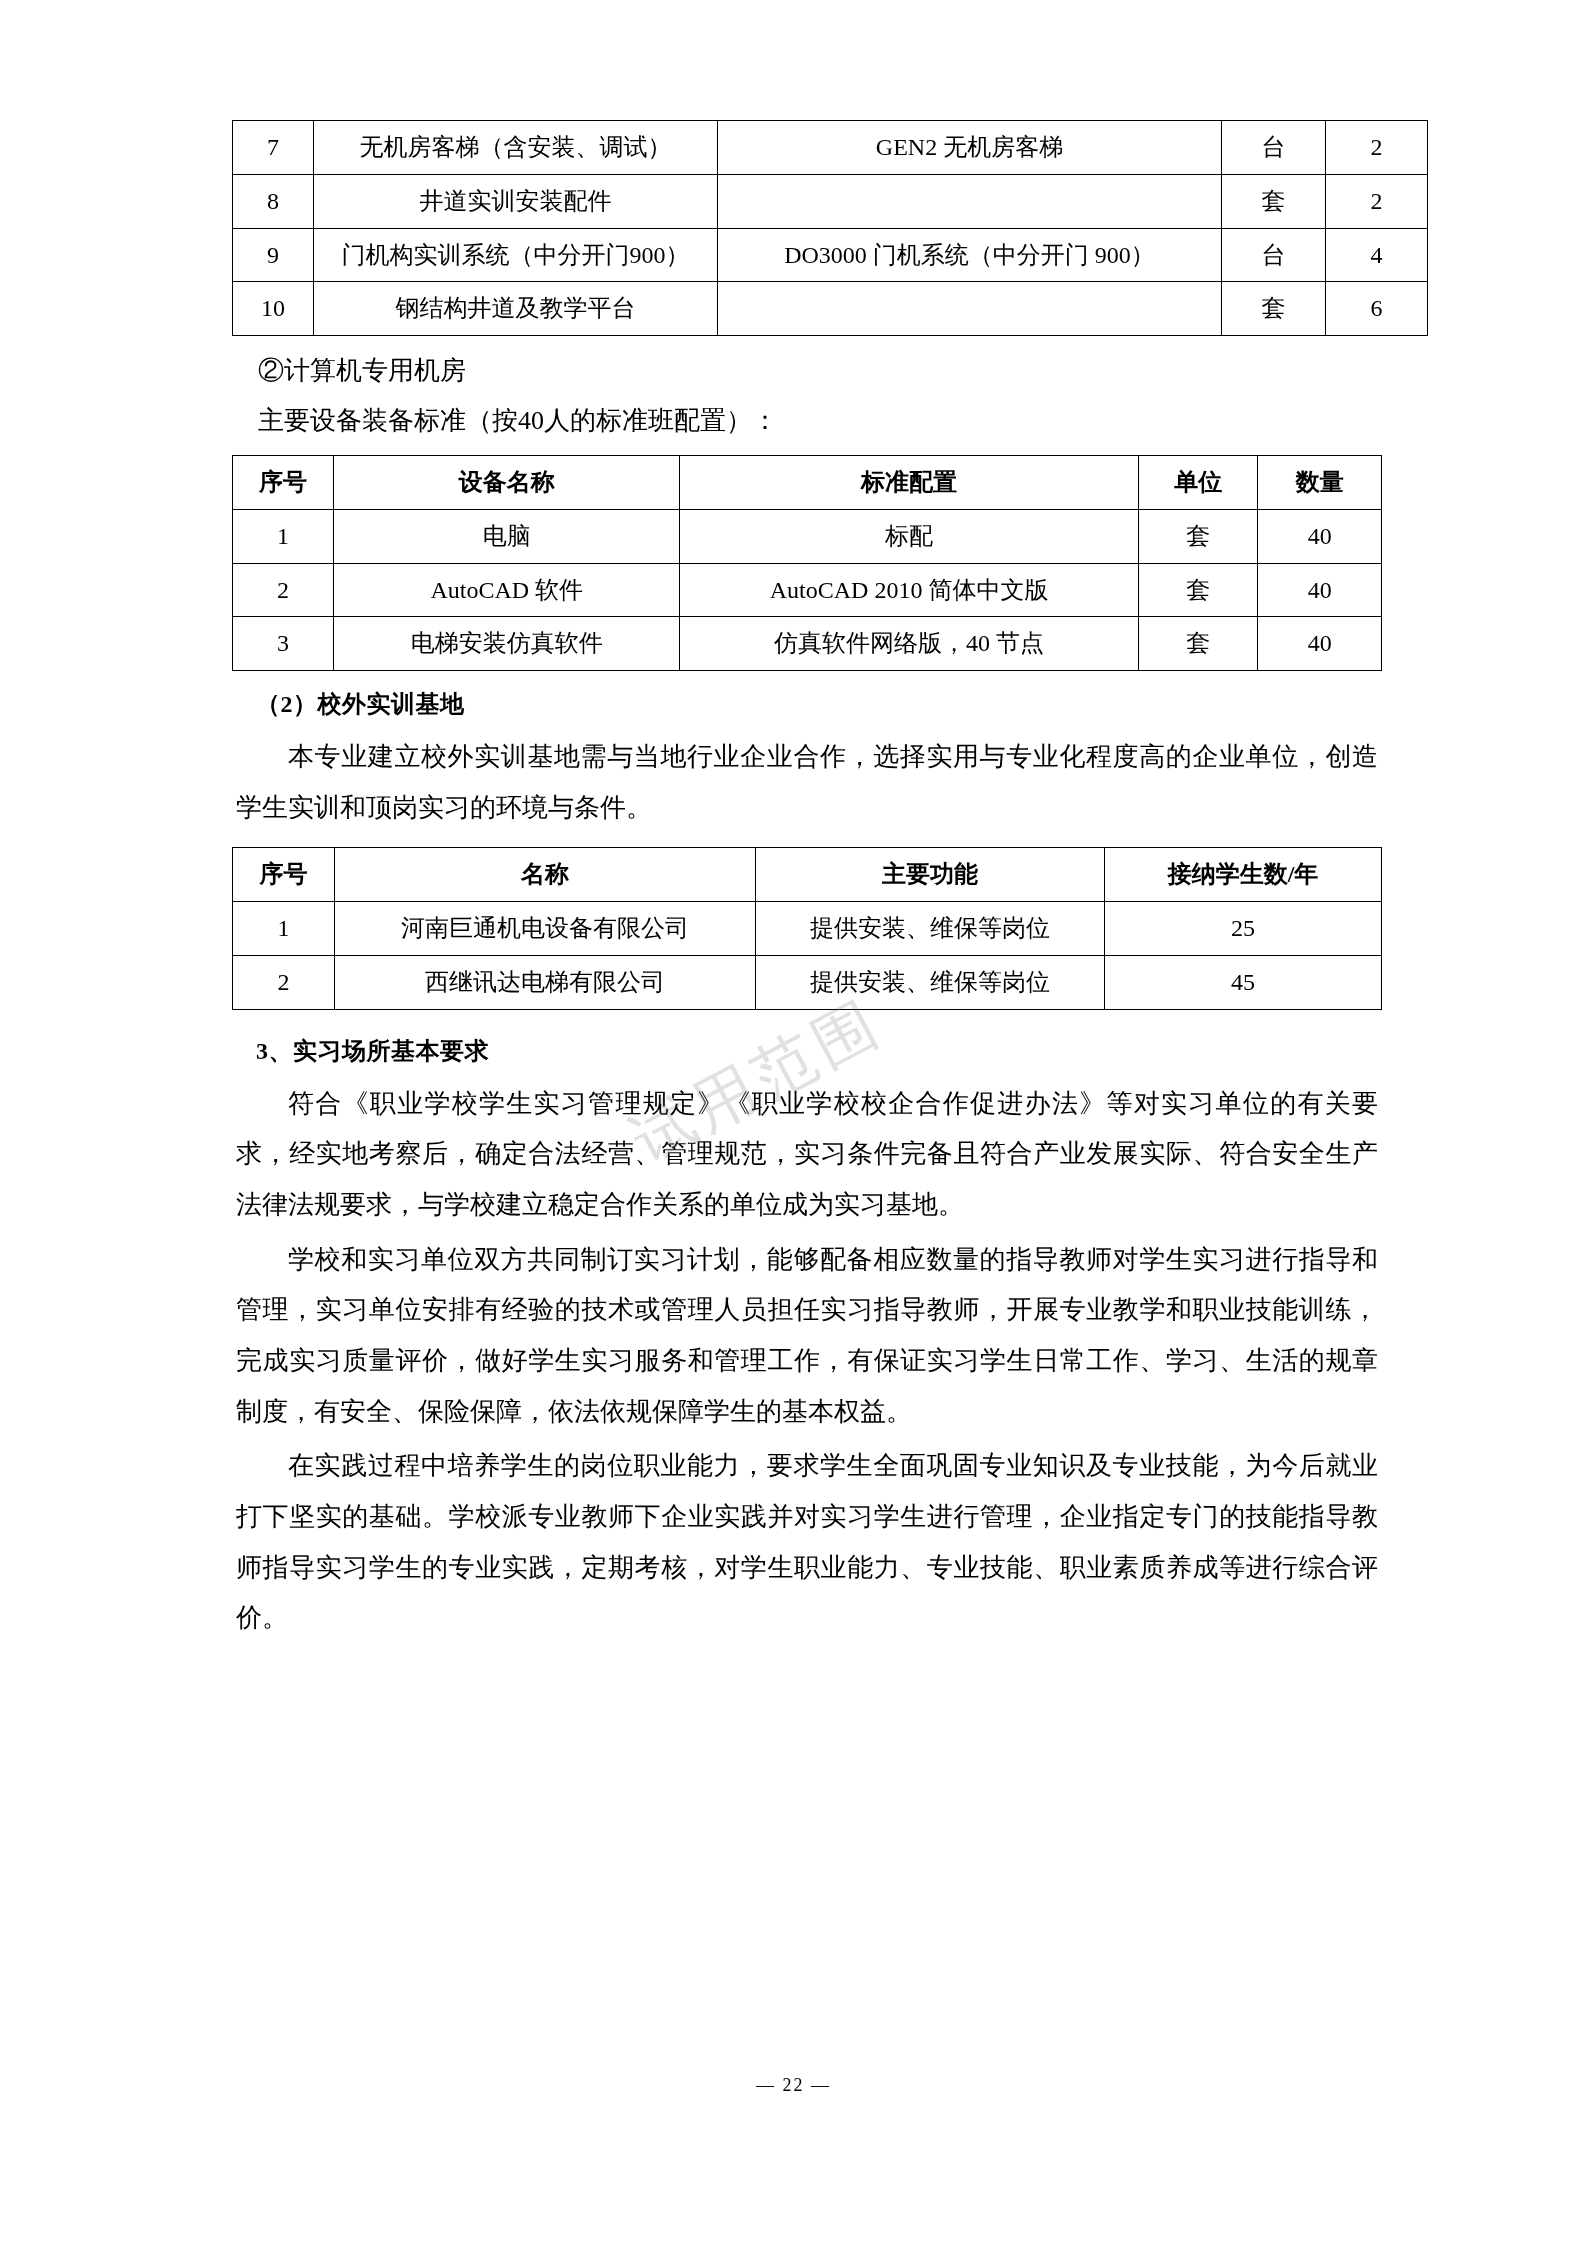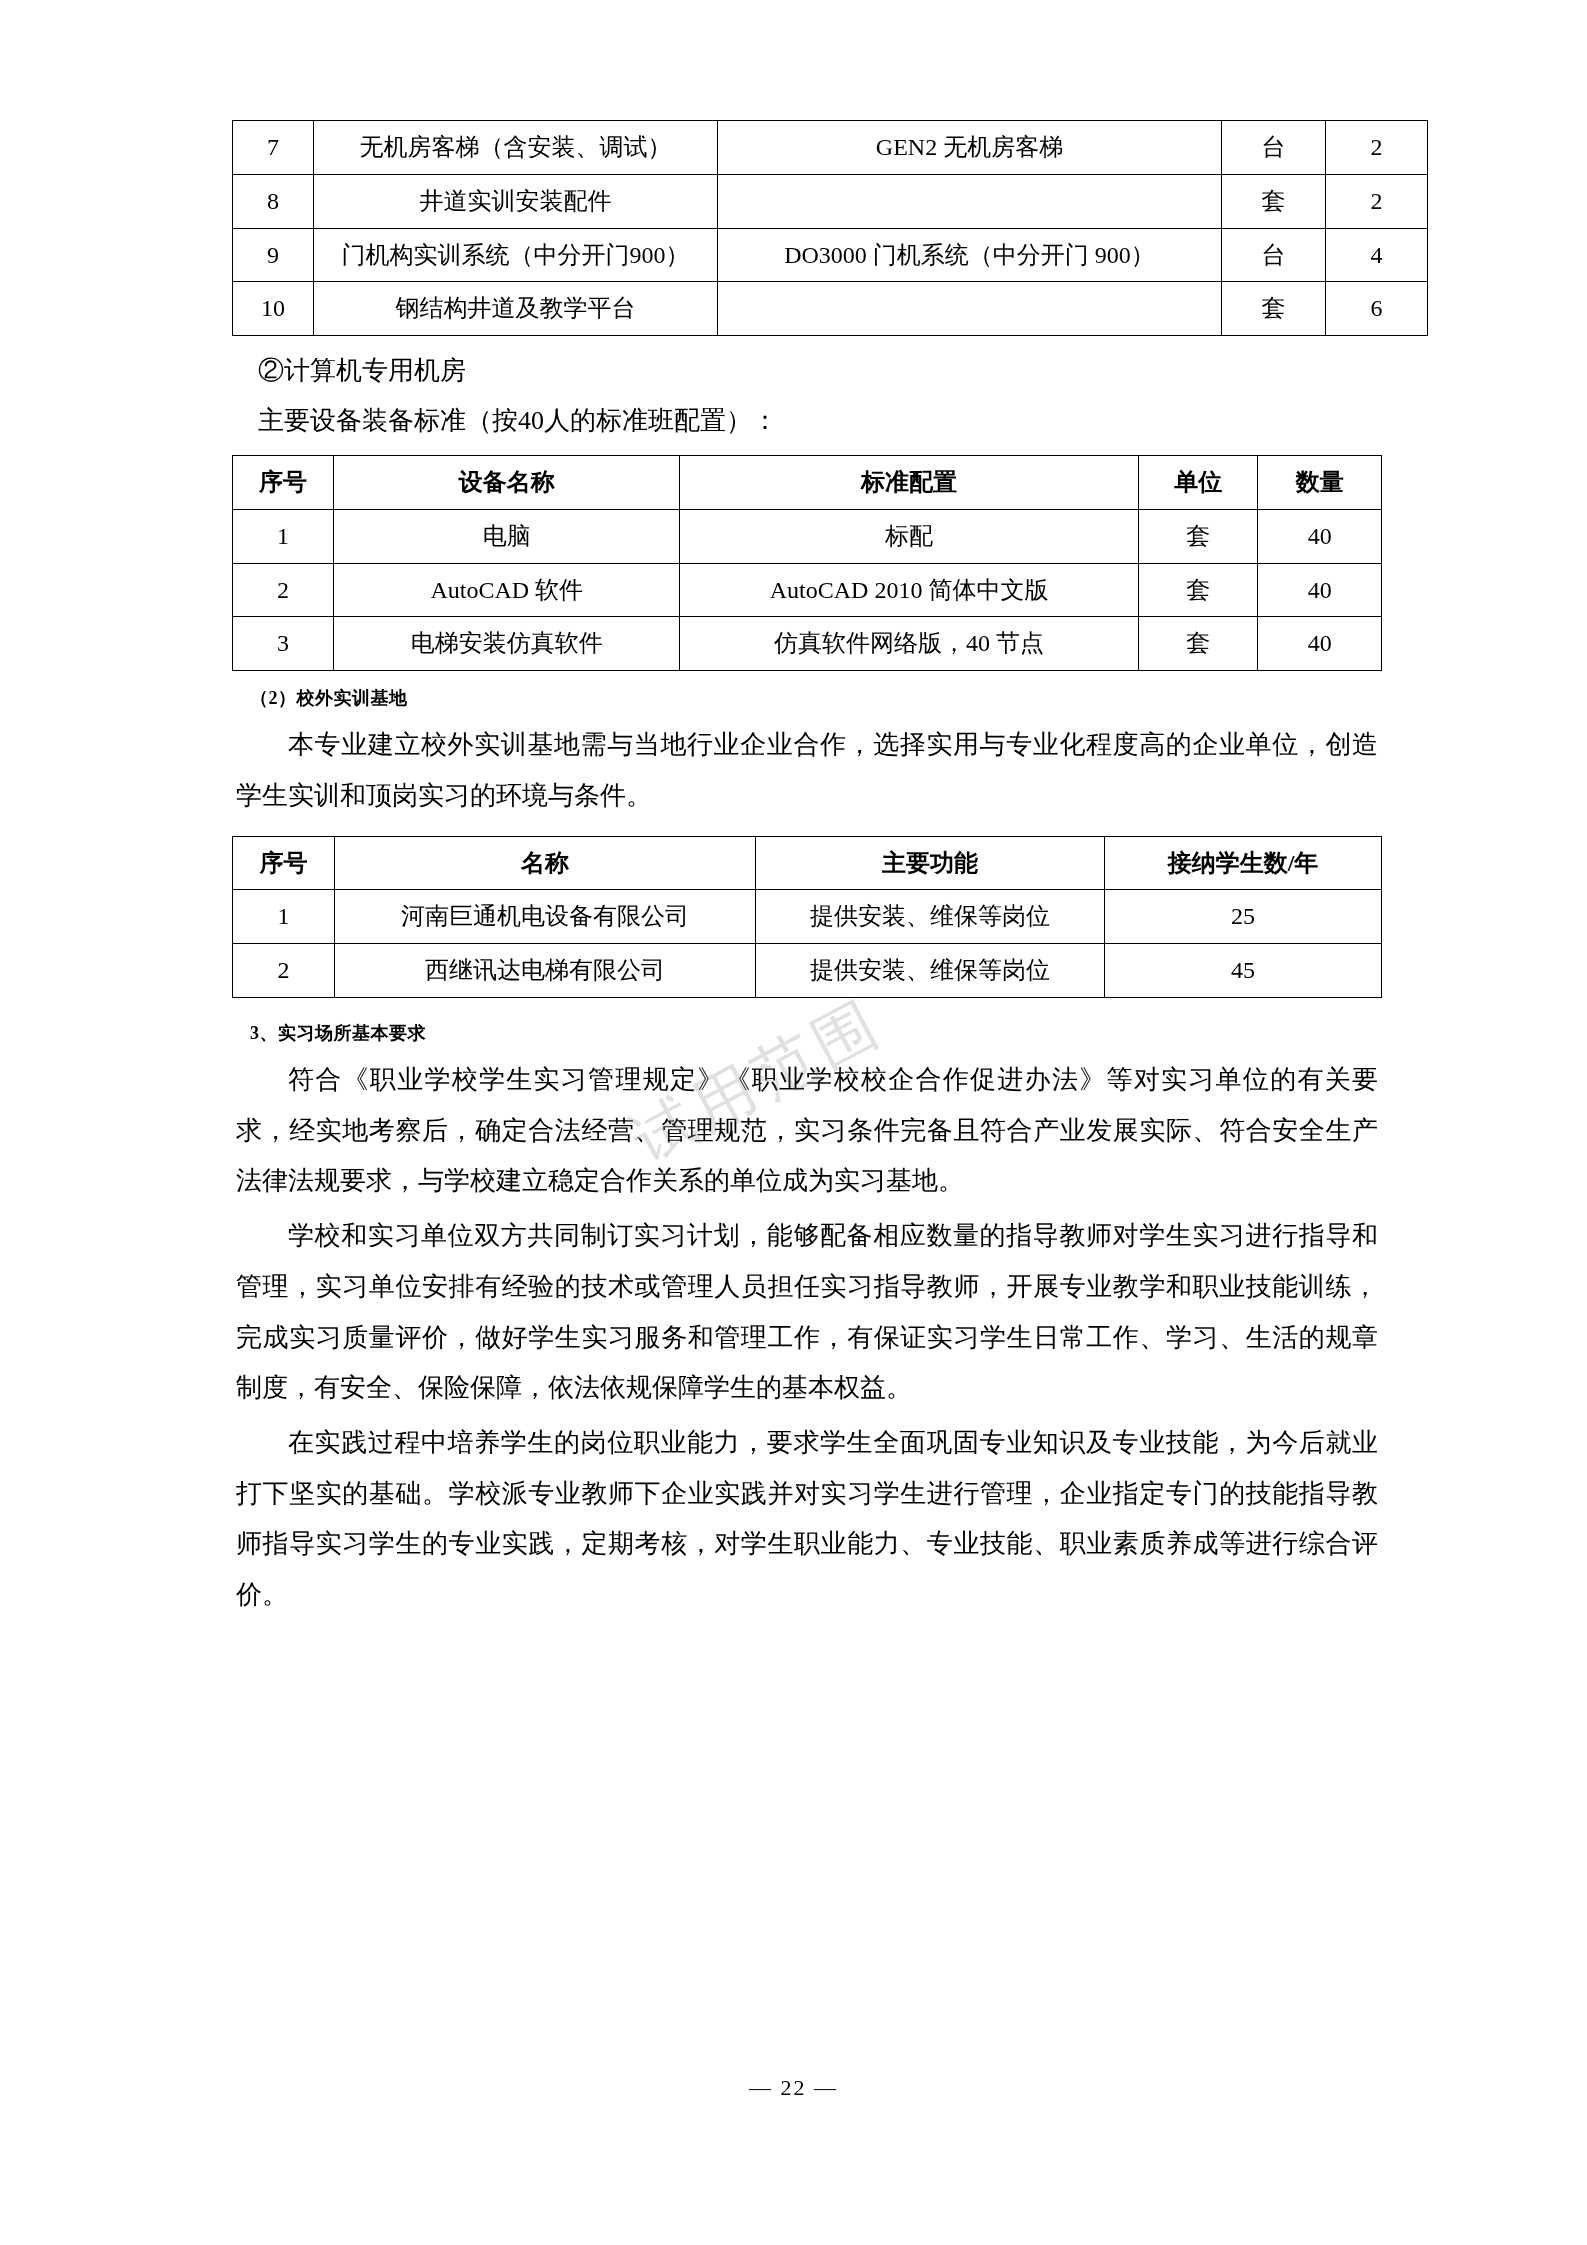--- a/index.html
+++ b/index.html
@@ -66,21 +66,21 @@
     font-size: 26px;
     line-height: 1.95;
     margin: 4px;
     text-align: justify;
     text-justify: inter-ideograph;
   }
   p.indent2 { text-indent: 2em; }
   .gap-sm { height: 10px; }
   .gap-md { height: 18px; }
   .sec-head {
-    font-size: 18px;
+    font-size: 24px;
     font-weight: bold;
     margin: 0;
     line-height: 1.95;
     text-indent: 1em;
     letter-spacing: 0.5px;
   }
   .sub-line {
     font-size: 26px;
     line-height: 1.9;
     margin: 0;
@@ -100,21 +100,21 @@
     pointer-events: none;
     user-select: none;
     white-space: nowrap;
   }
   .page-number {
     position: absolute;
     left: 0;
     right: 0;
     top: 2075px;
     text-align: center;
-    font-size: 22px;
+    font-size: 18px;
     letter-spacing: 2px;
   }
   .small-num { font-family: "Liberation Sans", sans-serif; }
 </style>
 </head>
 <body>
 
 <div class="page">
 
   <div class="content">

